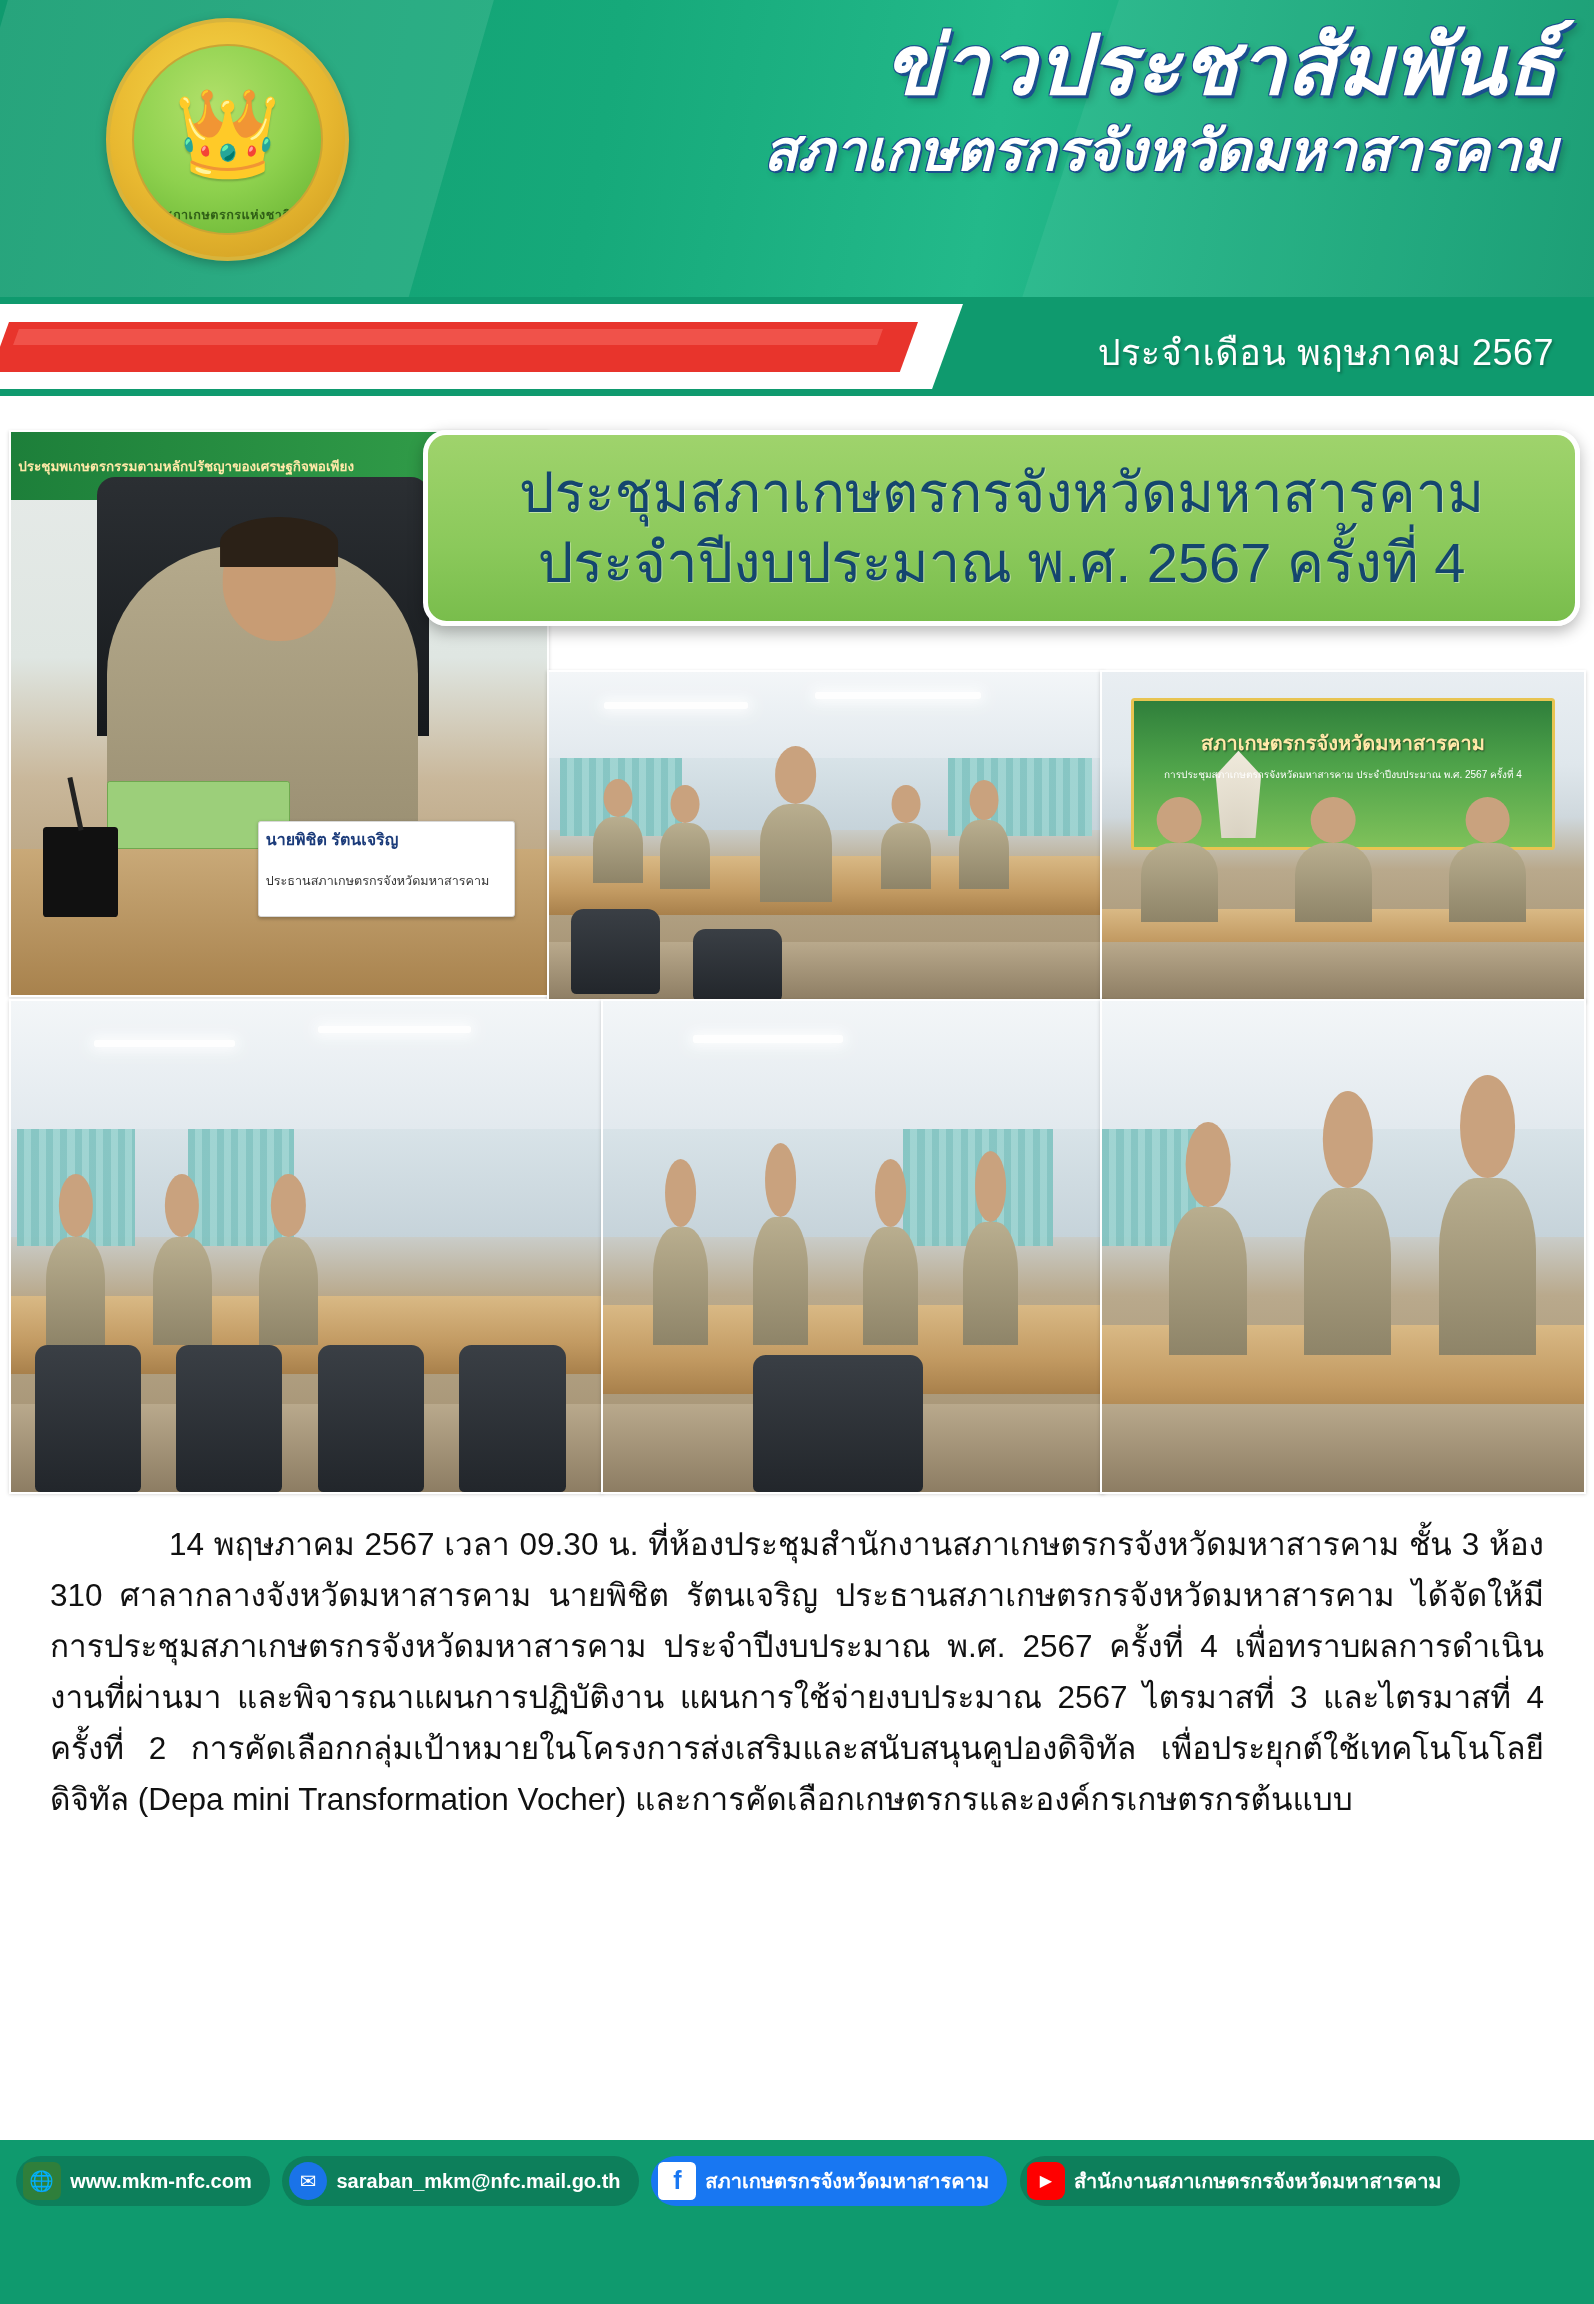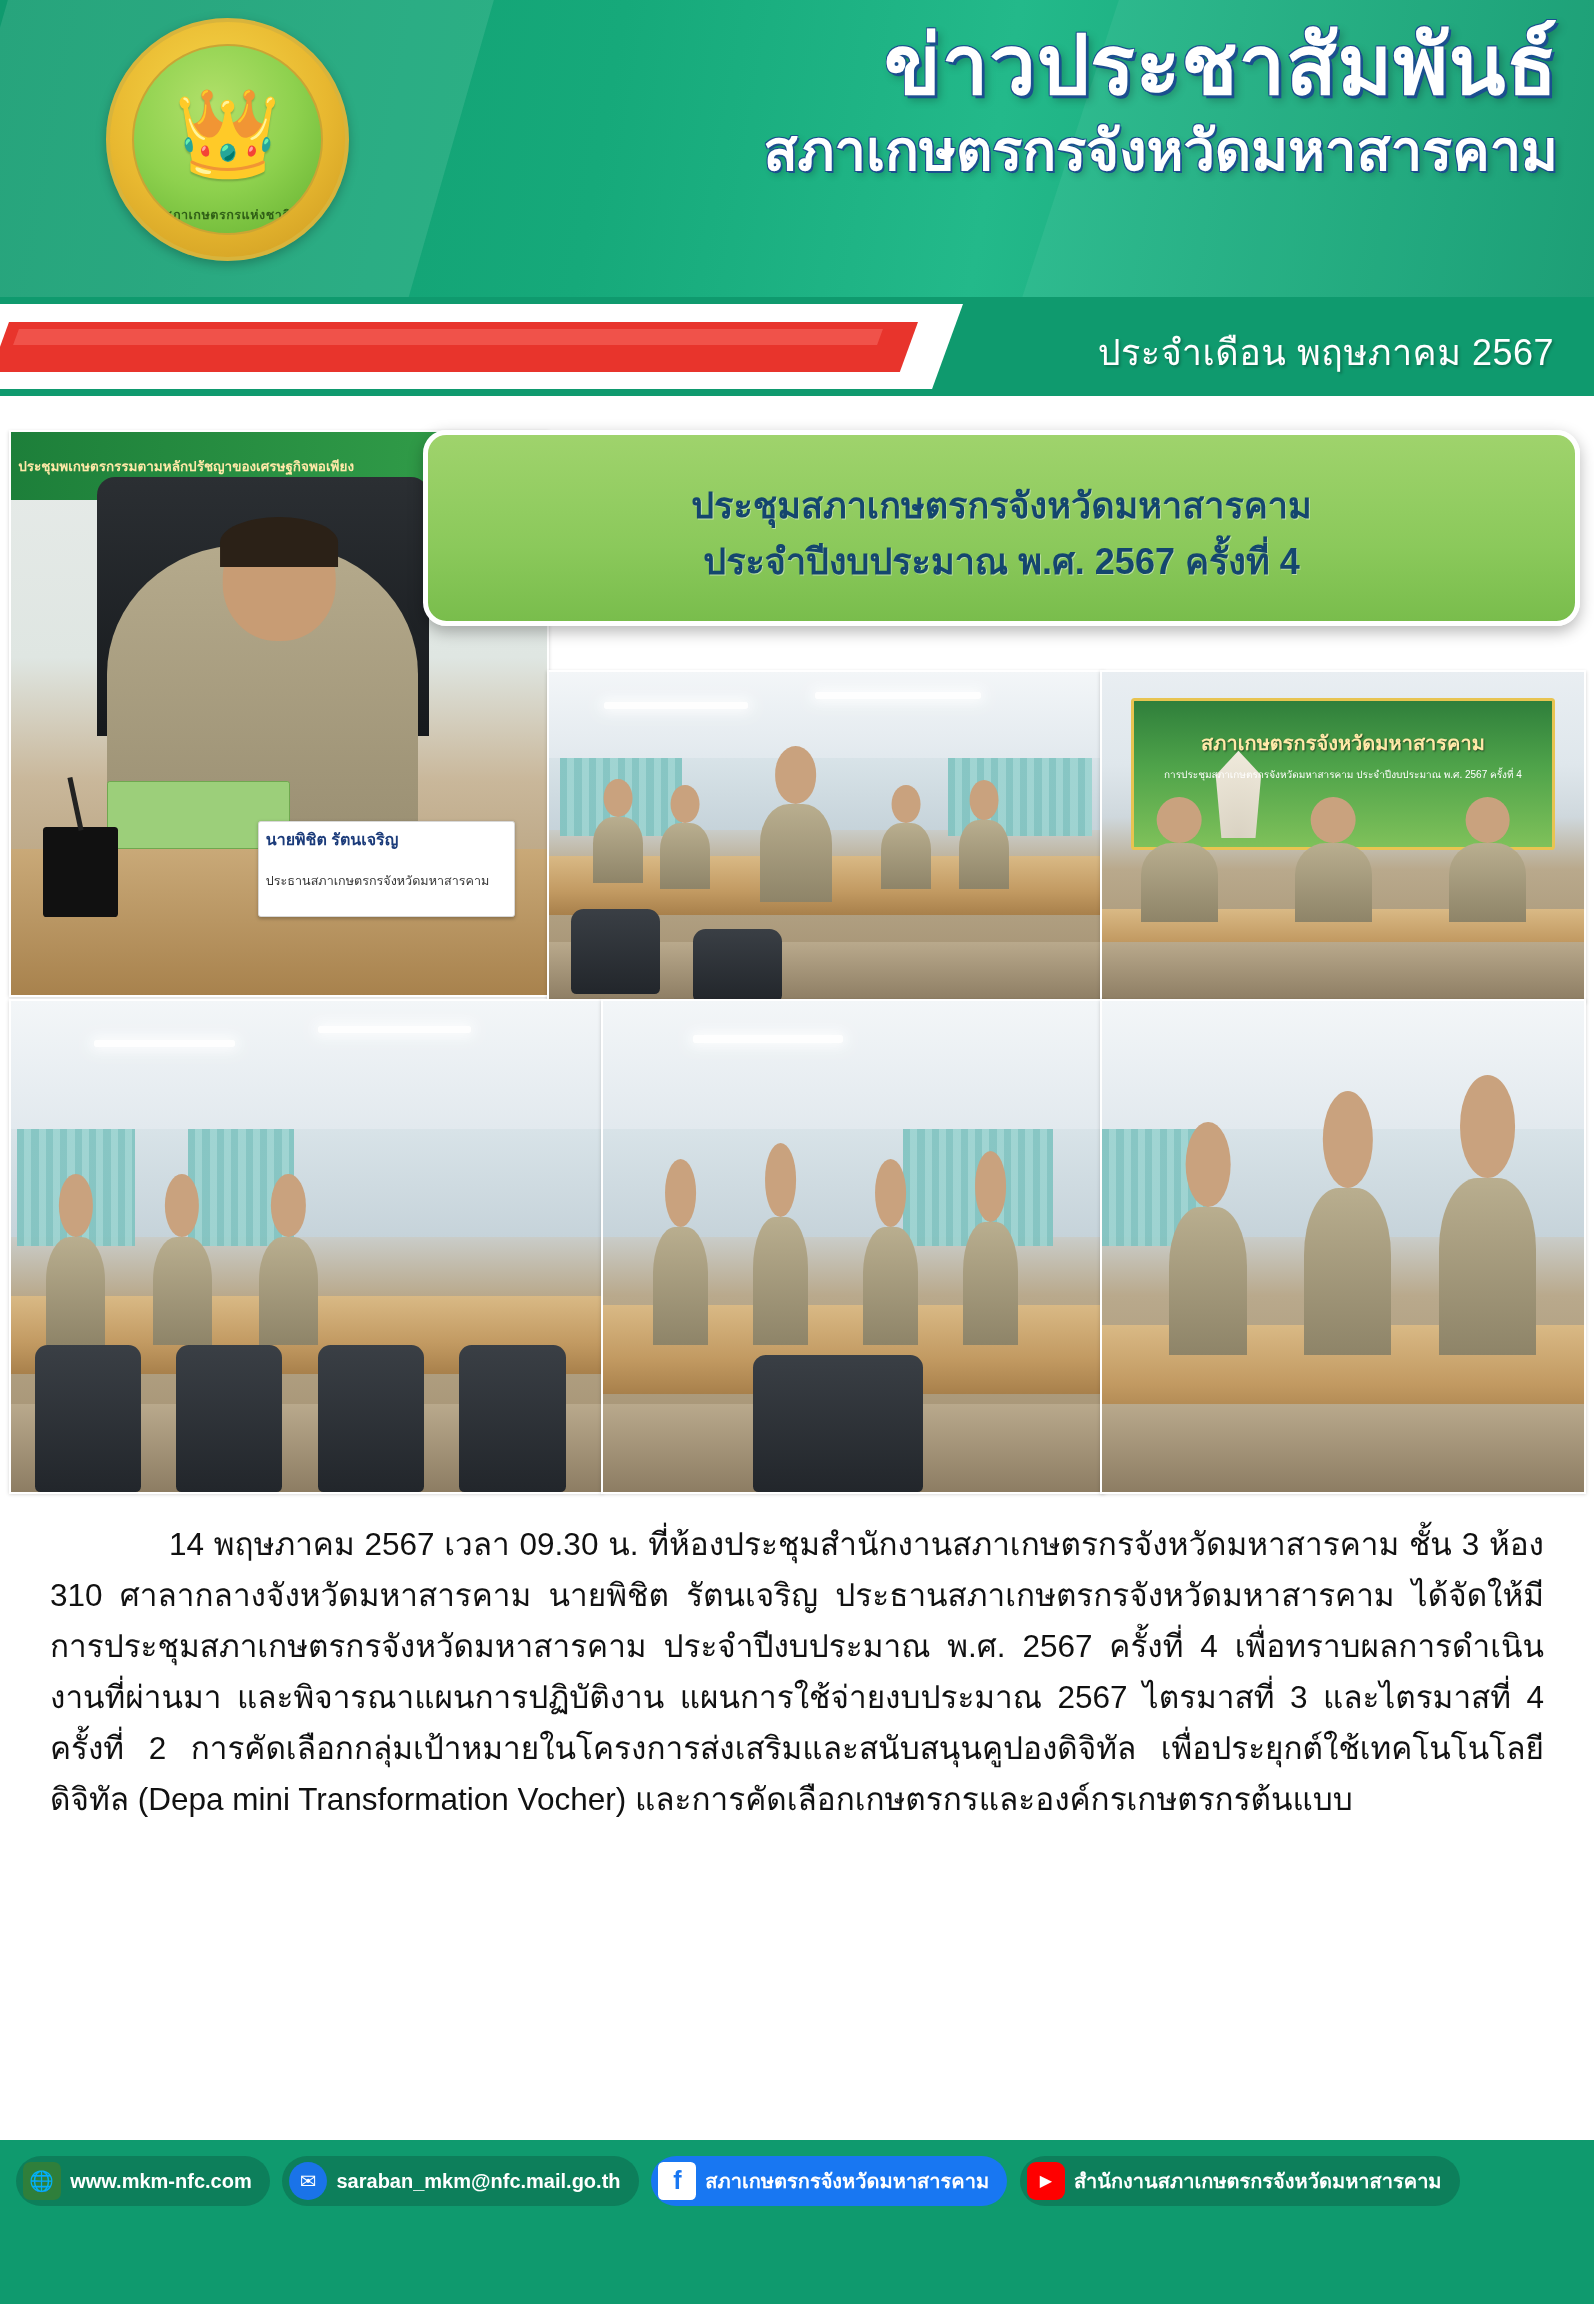--- a/index.html
+++ b/index.html
@@ -81,20 +81,21 @@
     color: #2f5e16;
     letter-spacing: 0.5px;
   }
   .header-titles {
     position: absolute;
     left: 576px;
     top: 20px;
     right: 36px;
     z-index: 5;
     text-align: right;
+    font-style: italic;
   }
   .title-main {
     font-size: 83px;
     font-weight: bold;
     color: #ffffff;
     line-height: 1.12;
     letter-spacing: 0.9px;
     text-shadow: 2.7px 2.7px 0 #1b4f8f, -0.9px -0.9px 0 #1b4f8f, 0.9px -0.9px 0 #1b4f8f, -0.9px 0.9px 0 #1b4f8f, 4.5px 4.5px 9px rgba(0,0,0,0.25);
   }
   .title-sub {
@@ -321,27 +322,26 @@
     width: 1157px; height: 196px;
     background: linear-gradient(180deg,#9fd36c 0%,#8bc95b 60%,#79bd4c 100%);
     border: 5.4px solid #ffffff;
     border-radius: 23.4px;
     box-shadow: 0 5.4px 14.4px rgba(0,0,0,0.28);
     display: flex; flex-direction: column;
     align-items: center; justify-content: center;
     z-index: 10;
   }
   .callout-l1, .callout-l2 {
-    font-size: 36px;
-    font-weight: bold;
+    font-size: 56px;
+    font-weight: normal;
     color: #14466e;
     line-height: 1.25;
     text-align: center;
     text-shadow: 0.9px 0.9px 0 rgba(255,255,255,0.45);
-    margin-top: 11px;
   }
 
   
   .body-text {
     position: absolute;
     left: 50px; top: 1519px;
     width: 1494px;
     font-size: 31.5px;
     line-height: 1.62;
     color: #111111;

